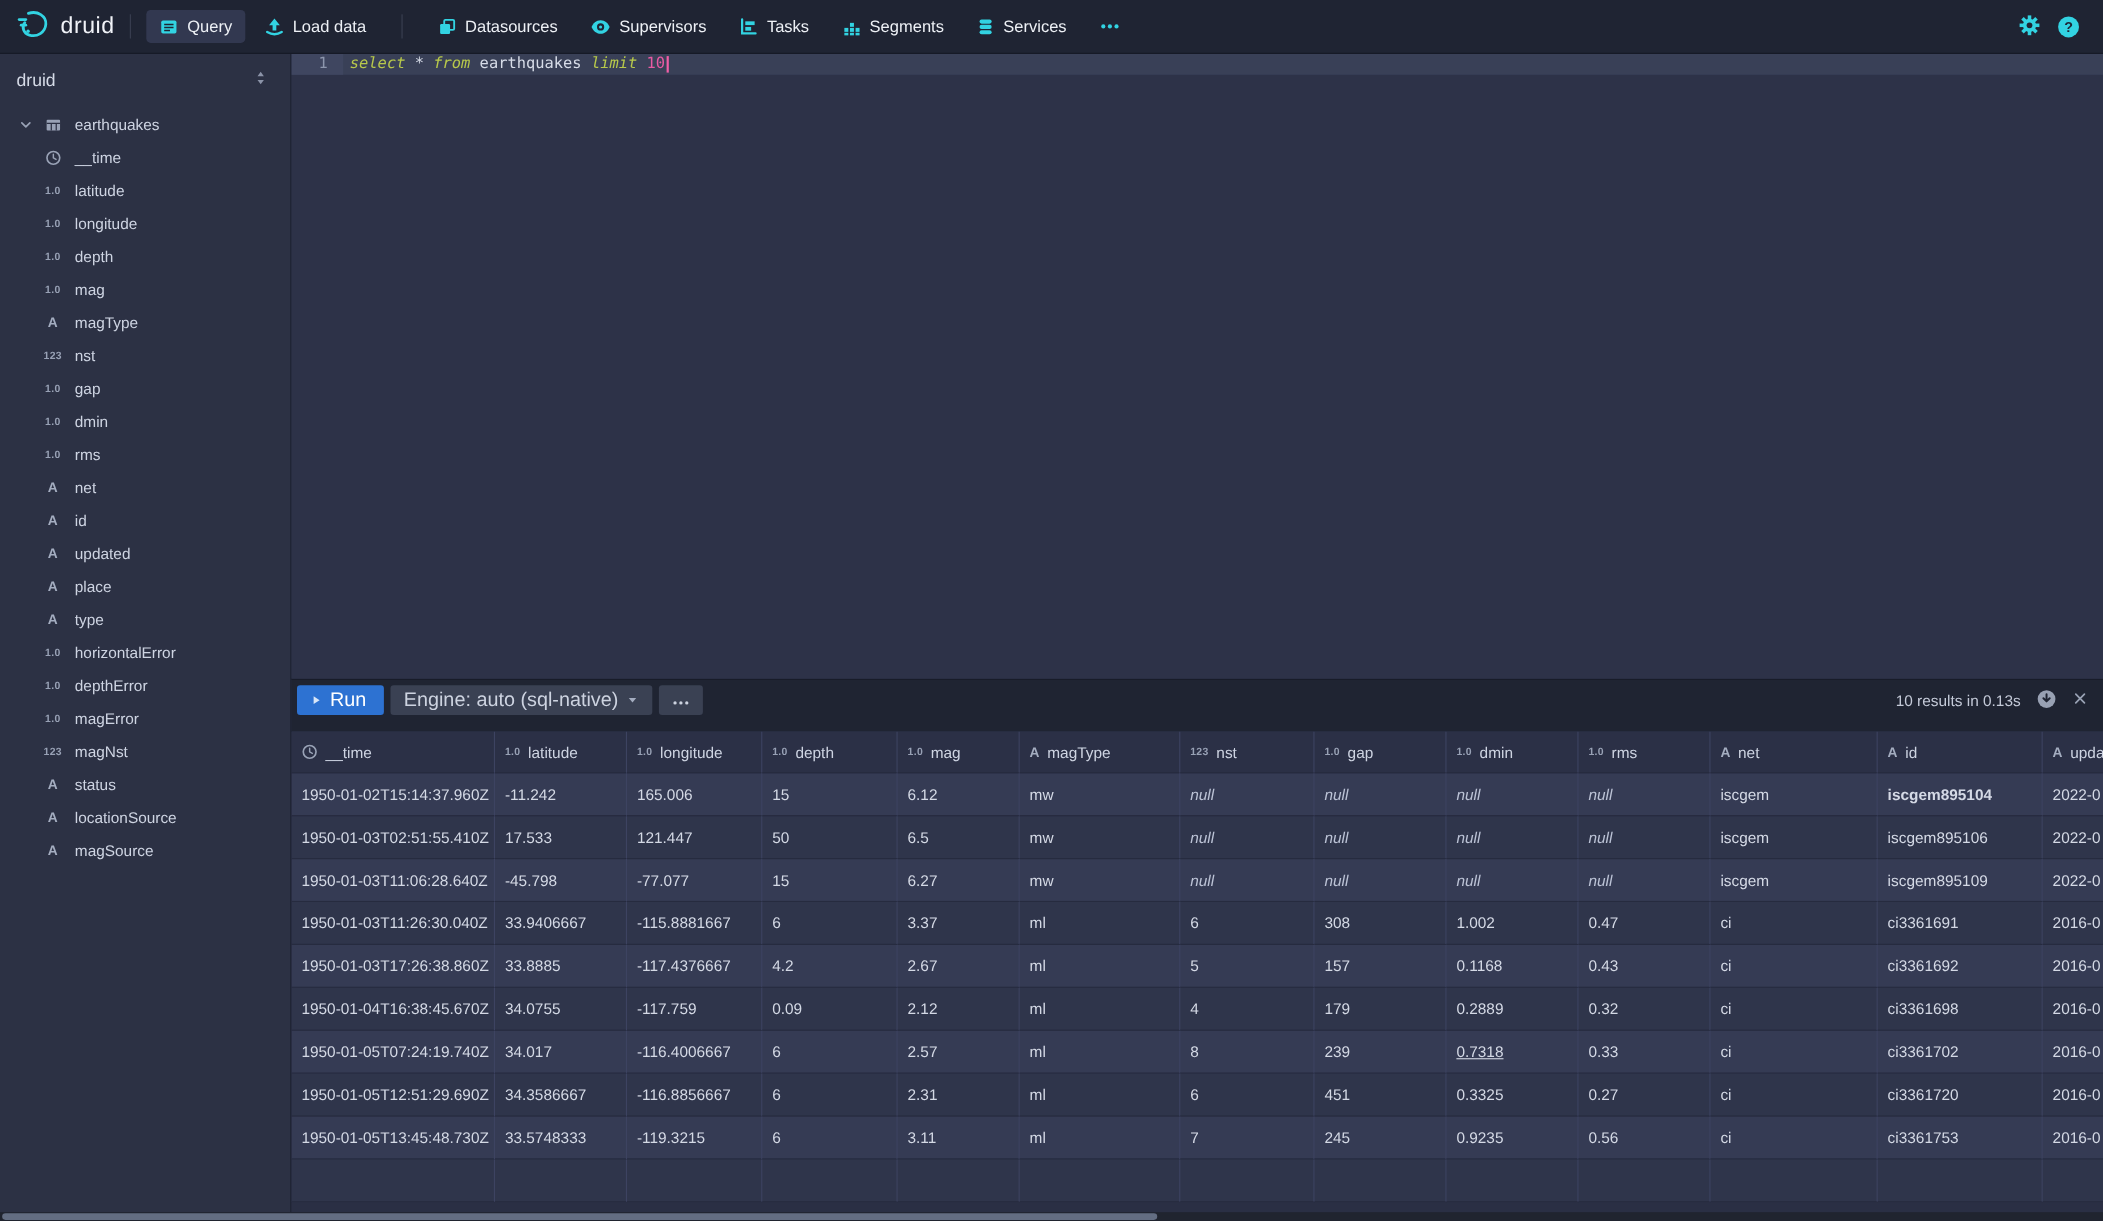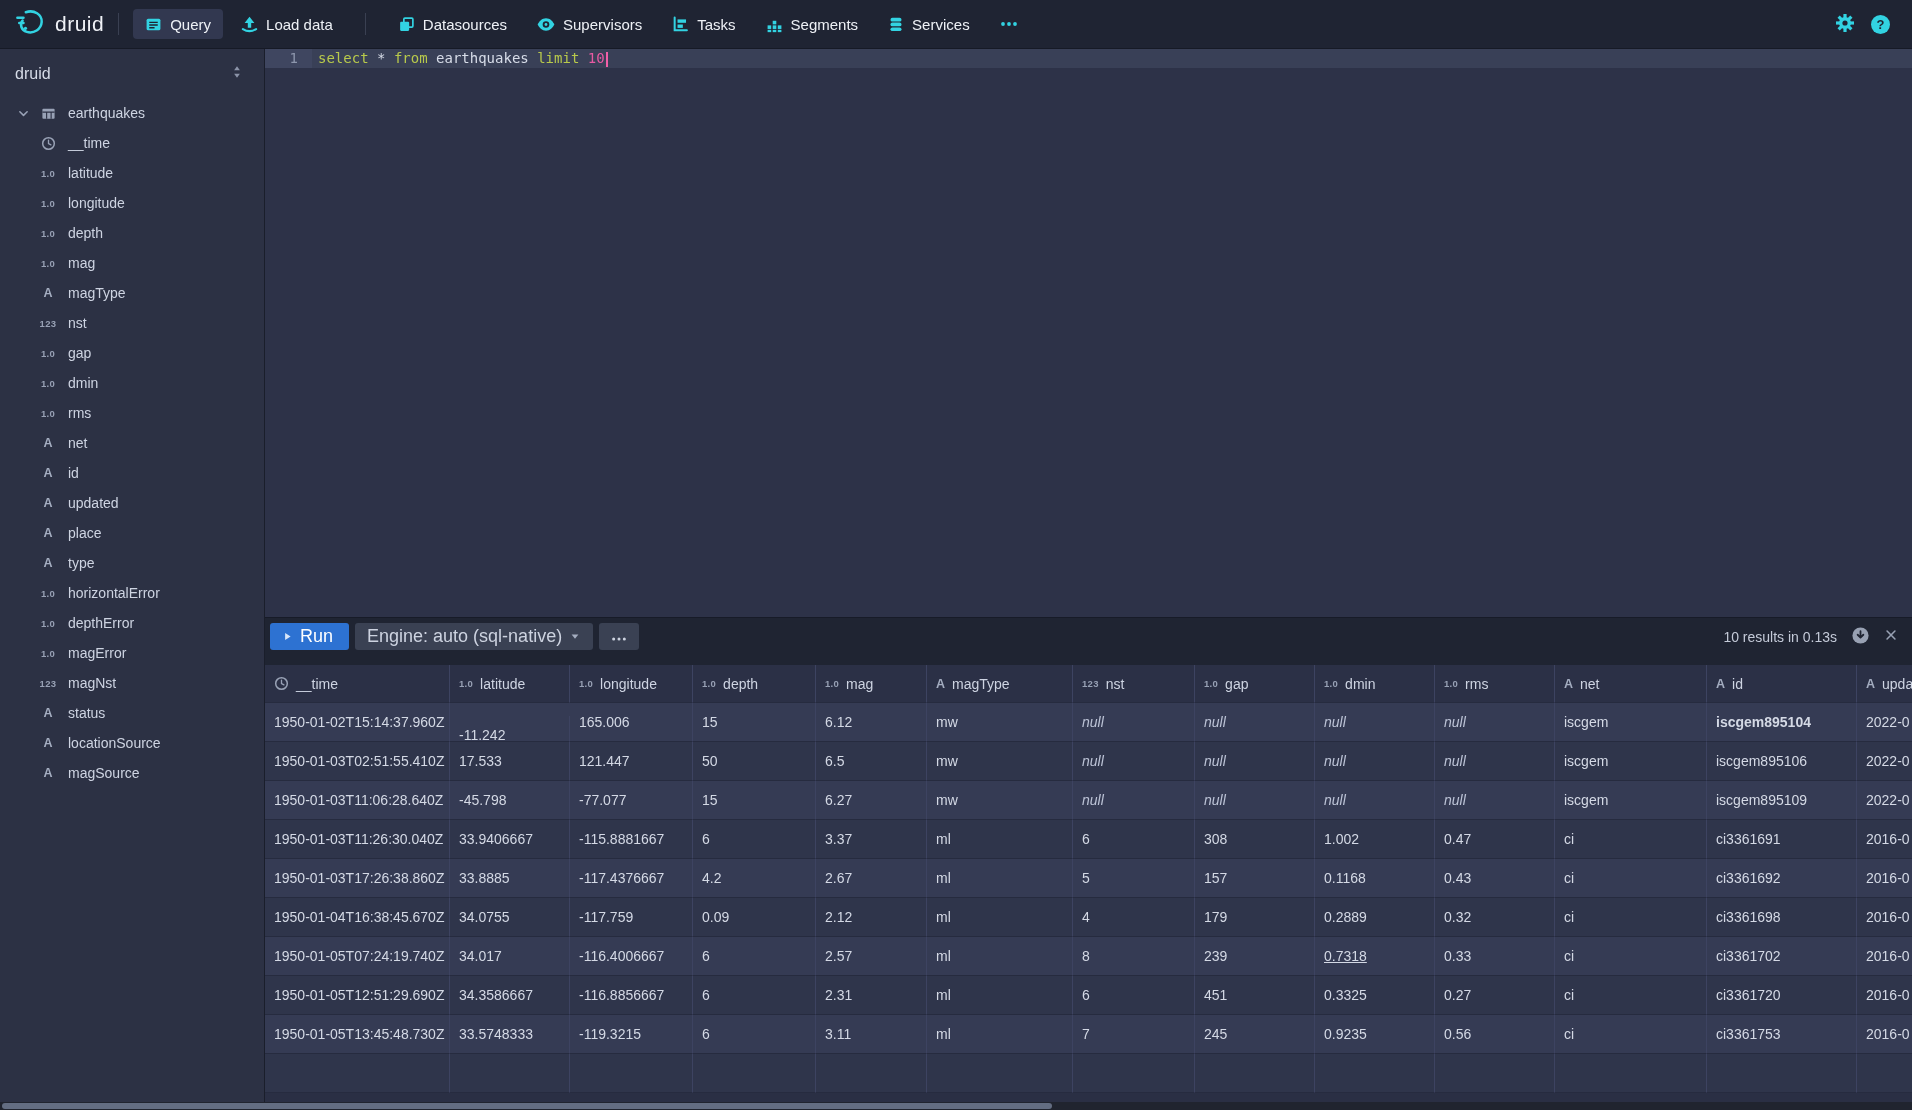--- a/index.html
+++ b/index.html
@@ -50,21 +50,21 @@
   .tab-plus { width:30px; display:flex; align-items:center; justify-content:center;
     background:none; border:none; cursor:pointer; margin-left:6px; }
 
   
   .editor { height:568px; background:#2d3248; flex:0 0 auto; position:relative;
     font-family:"DejaVu Sans Mono", monospace; font-size:14px; overflow:hidden; cursor:text; }
   .code-line { display:flex; height:19px; line-height:19px; background:#394057; }
   .gutter { width:47px; flex:0 0 auto; background:#3f4660; color:#8d96ad;
     text-align:right; padding-right:14px; }
   .code { padding-left:6px; white-space:pre; color:#d7dce8; }
-  .tok-keyword { color:#b8c94b; }
+  .tok-keyword { color:#b8c94b;font-style:italic; }
   .tok-number { color:#e85aa3; }
   .cursor { display:inline-block; width:2px; height:15px; background:#f25fa8;
     vertical-align:middle; margin-left:1px; }
 
   
   .runbar { height:48px; background:#1f2432; flex:0 0 auto; display:flex;
     align-items:flex-start; padding:5px 10px 0 5px; border-top:1px solid #171b28; }
   .btn { height:27px; display:flex; align-items:center; gap:7px; border:none; border-radius:3px;
     font-family:inherit; font-size:18px; cursor:pointer; }
   .btn-run { background:#2d72d2; color:#fff; padding:0 16px 0 12px; font-weight:500; }
@@ -522,21 +522,21 @@
             <span>id</span>
           </div>
           <div class="tcell" style="width: 160px;">
             <span class="type-str">A</span>
             <span>updated</span>
           </div>
         </div>
       <div id="table-body">
           <div class="trow tbody-row odd">
             <div class="tcell" style="width: 185px;">1950-01-02T15:14:37.960Z</div>
-            <div class="tcell" style="width: 120px; margin-top: 13px;">-11.242</div>
+            <div class="tcell" style="width: 120px;">-11.242</div>
             <div class="tcell" style="width: 123px;">165.006</div>
             <div class="tcell" style="width: 123px;">15</div>
             <div class="tcell" style="width: 111px;">6.12</div>
             <div class="tcell" style="width: 146px;">mw</div>
             <div class="tcell null" style="width: 122px;">null</div>
             <div class="tcell null" style="width: 120px;">null</div>
             <div class="tcell null" style="width: 120px;">null</div>
             <div class="tcell null" style="width: 120px;">null</div>
             <div class="tcell" style="width: 152px;">iscgem</div>
             <div class="tcell" style="width: 150px; font-weight: bold;">iscgem895104</div>

